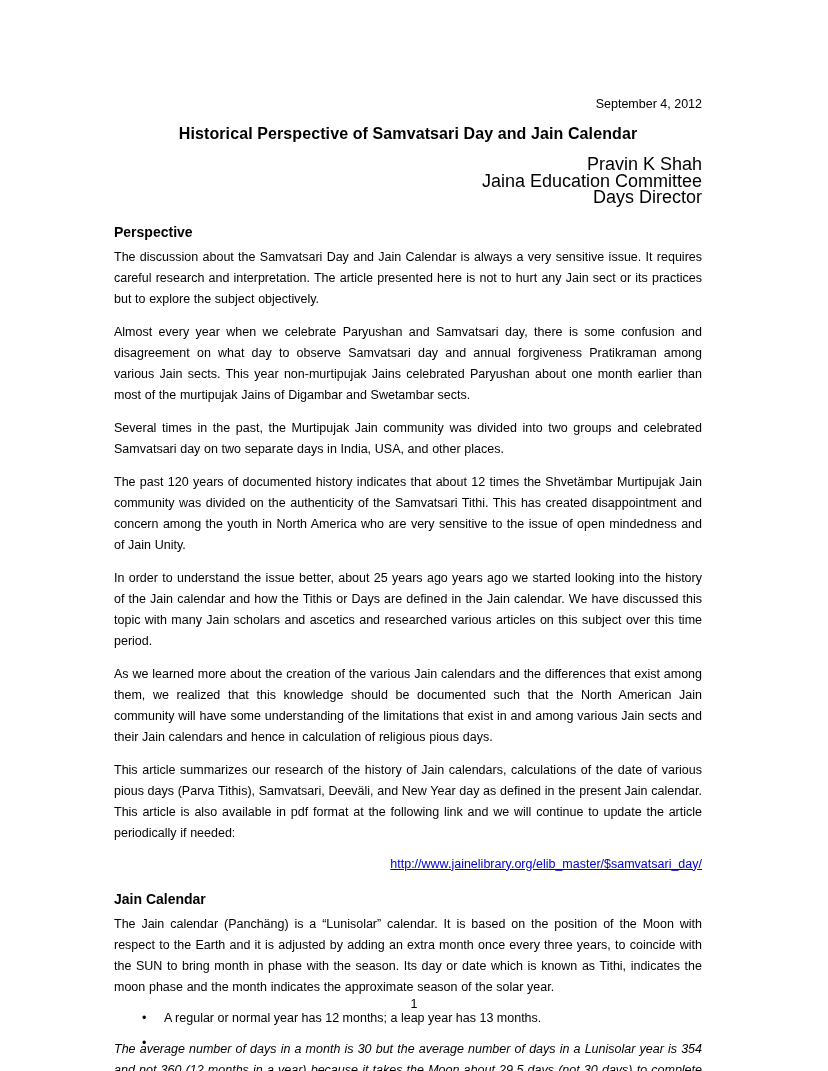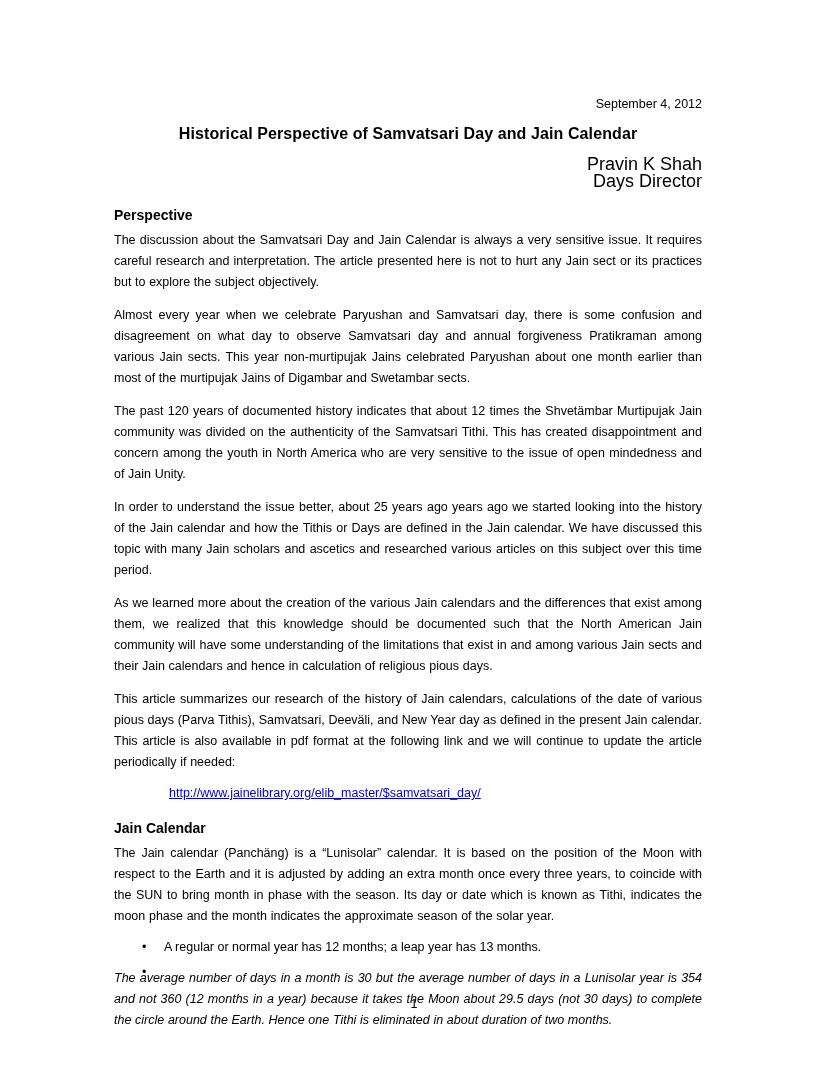--- a/index.html
+++ b/index.html
@@ -58,20 +58,21 @@
     text-align: justify;
     margin: 0 0 12px 0;
     word-spacing: 0.2px;
   }
   p.body-text:last-child { margin-bottom: 0; font-style: italic; }
   .link-line {
     margin: 3px 0 4px 0;
     padding-left: 55px;
     font-size: 12.5px;
     line-height: 17px;
+    text-align: right;
   }
   a.doc-link {
     color: #0000cc;
     text-decoration: underline;
     font-size: 12.5px;
   }
   ul.bullets {
     margin: 6px 0 12px 0;
     padding: 0;
     list-style: none;
@@ -107,27 +108,29 @@
 
 <div class="page">
   <div class="content">
 
     <div class="doc-date">September 4, 2012</div>
 
     <div class="doc-title">Historical Perspective of Samvatsari Day and Jain Calendar</div>
 
     <div class="byline">
       <div>Pravin K Shah</div>
+      <div>Jaina Education Committee</div>
       <div>Days Director</div>
     </div>
 
     <h2 class="section-heading">Perspective</h2>
 
     <p class="body-text">The discussion about the Samvatsari Day and Jain Calendar is always a very sensitive issue.  It requires careful research and interpretation.  The article presented here is not to hurt any Jain sect or its practices but to explore the subject objectively.</p>
     <p class="body-text">Almost every year when we celebrate Paryushan and Samvatsari day, there is some confusion and disagreement on what day to observe Samvatsari day and annual forgiveness Pratikraman among various Jain sects.  This year non-murtipujak Jains celebrated Paryushan about one month earlier than most of the murtipujak Jains of Digambar and Swetambar sects.</p>
+    <p class="body-text">Several times in the past, the Murtipujak Jain community was divided into two groups and celebrated Samvatsari day on two separate days in India, USA, and other places.</p>
     <p class="body-text">The past 120 years of documented history indicates that about 12 times the Shvetämbar Murtipujak Jain community was divided on the authenticity of the Samvatsari Tithi.  This has created disappointment and concern among the youth in North America who are very sensitive to the issue of open mindedness and of Jain Unity.</p>
     <p class="body-text">In order to understand the issue better, about 25 years ago years ago we started looking into the history of the Jain calendar and how the Tithis or Days are defined in the Jain calendar.  We have discussed this topic with many Jain scholars and ascetics and researched various articles on this subject over this time period.</p>
     <p class="body-text">As we learned more about the creation of the various Jain calendars and the differences that exist among them, we realized that this knowledge should be documented such that the North American Jain community will have some understanding of the limitations that exist in and among various Jain sects and their Jain calendars and hence in calculation of religious pious days.</p>
     <p class="body-text">This article summarizes our research of the history of Jain calendars, calculations of the date of various pious days (Parva Tithis), Samvatsari, Deeväli, and New Year day as defined in the present Jain calendar.  This article is also available in pdf format at the following link and we will continue to update the article periodically if needed:</p>
 
     <div class="link-line">
       <a class="doc-link" href="#">http://www.jainelibrary.org/elib_master/$samvatsari_day/</a>
     </div>
 
     <h2 class="section-heading">Jain Calendar</h2>

